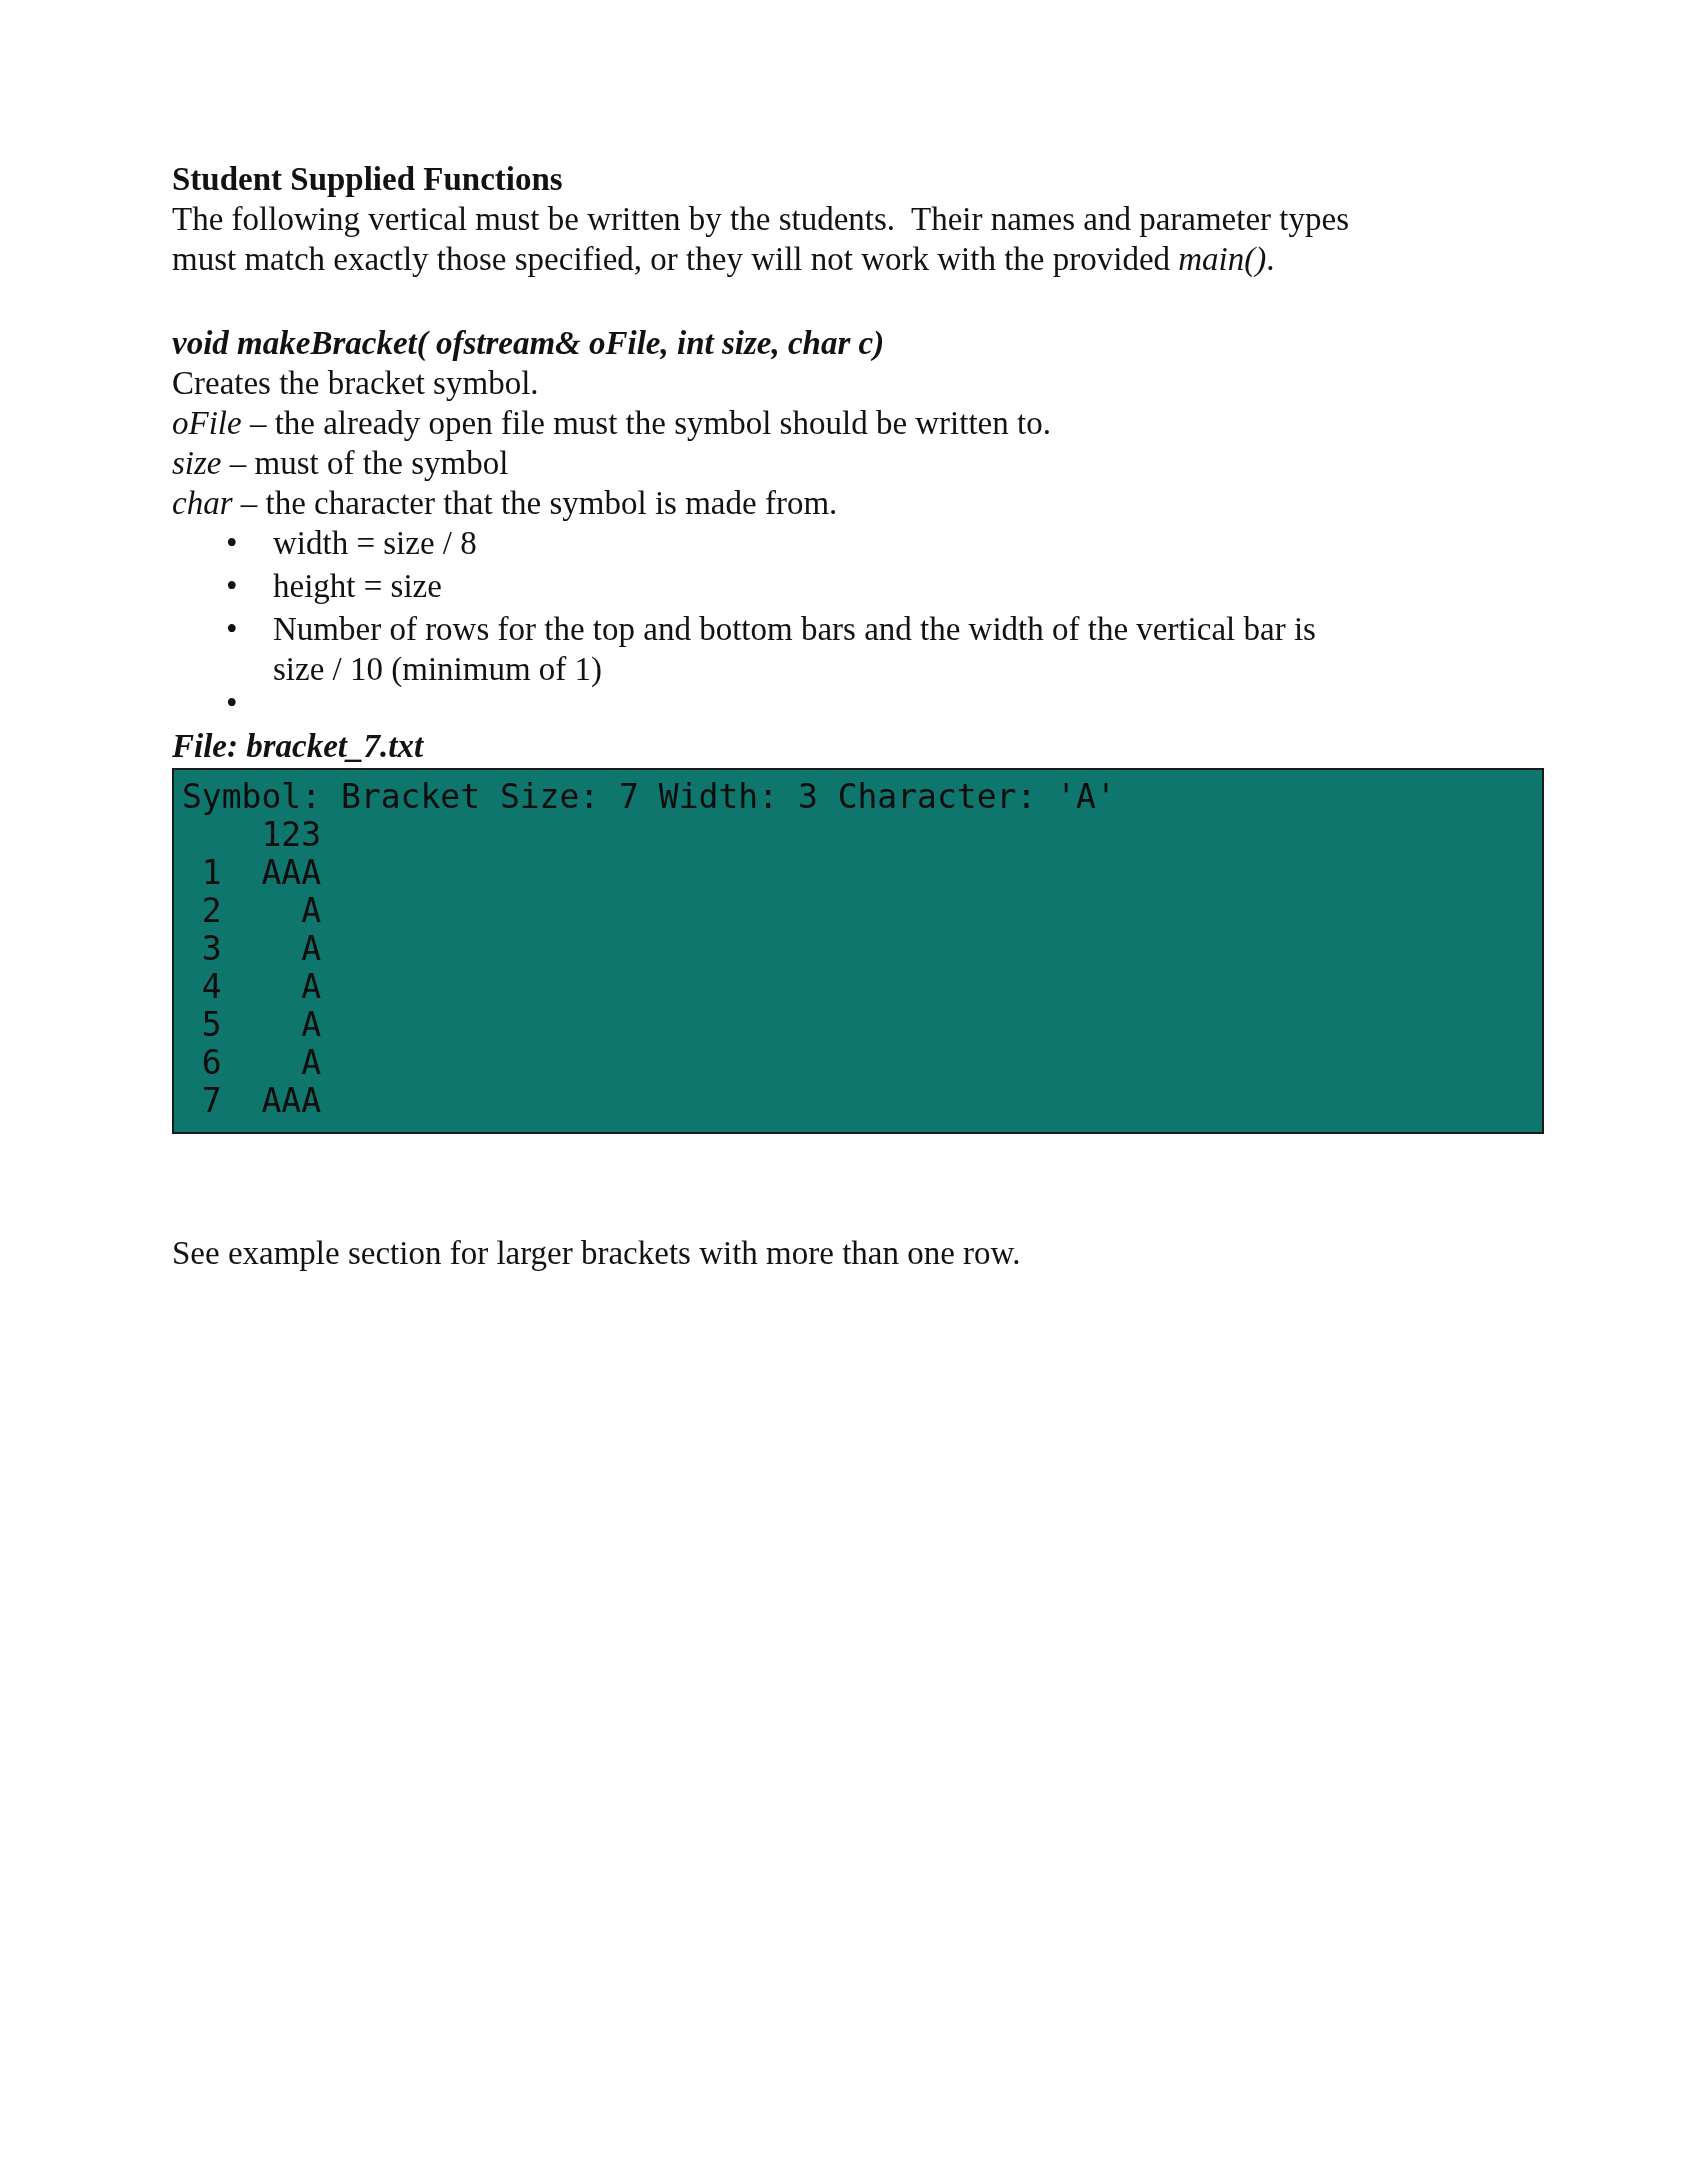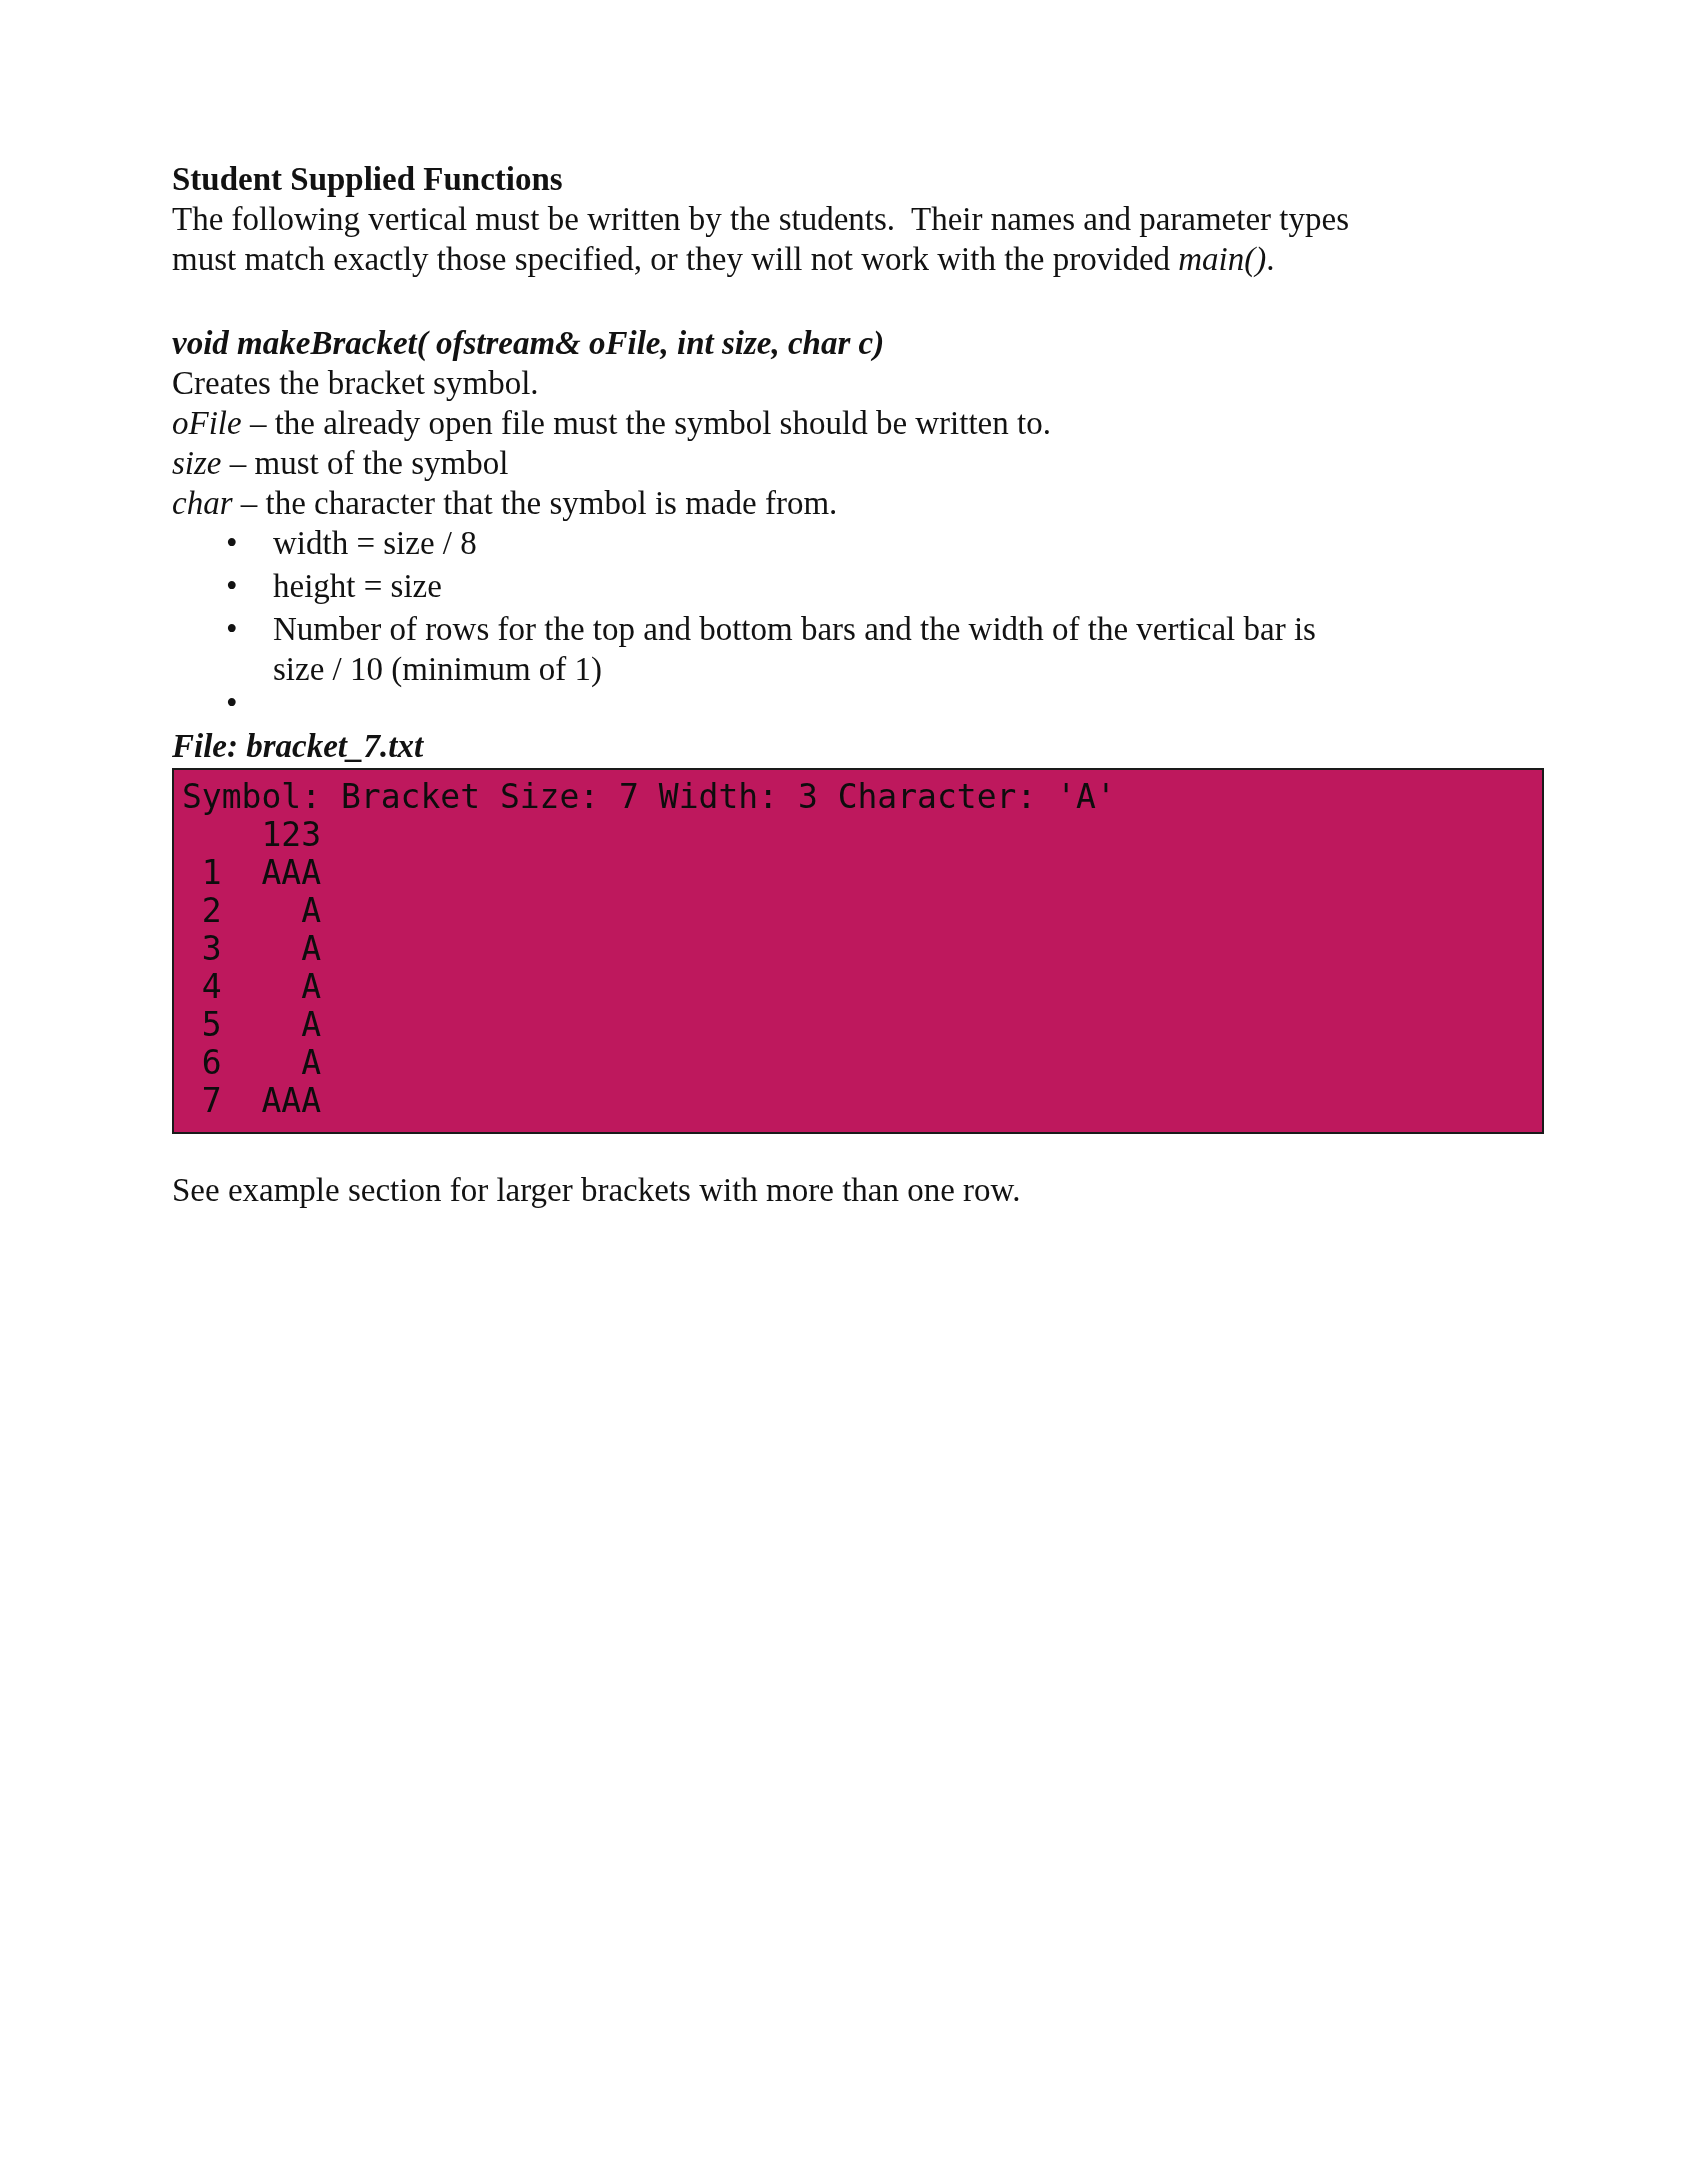--- a/index.html
+++ b/index.html
@@ -62,30 +62,30 @@
   .file-label {
     font-weight: bold;
     font-style: italic;
     margin-top: 4px;
   }
   .code-box {
     margin-top: 2px;
     border: 2px solid #1a1a1a;
     width: 1372px;
     padding: 8px 10px 12px 8px;
-    background: #be185d;
+    background: #0f766e;
   }
   pre.code {
     font-family: "DejaVu Sans Mono", monospace;
     font-size: 33px;
     line-height: 38px;
     white-space: pre;
     color: #0d0d0d;
   }
-  .note { margin-top: 36px; }
+  .note { margin-top: 99px; }
 </style>
 </head>
 <body>
 
 <div class="page">
 
   <h1 class="doc-title">Student Supplied Functions</h1>
 
   <p class="body-text keep-spaces"><span>The following vertical must be written by the students.  Their names and parameter types</span><br><span>must match exactly those specified, or they will not work with the provided </span><em>main()</em><span>.</span></p>
 

